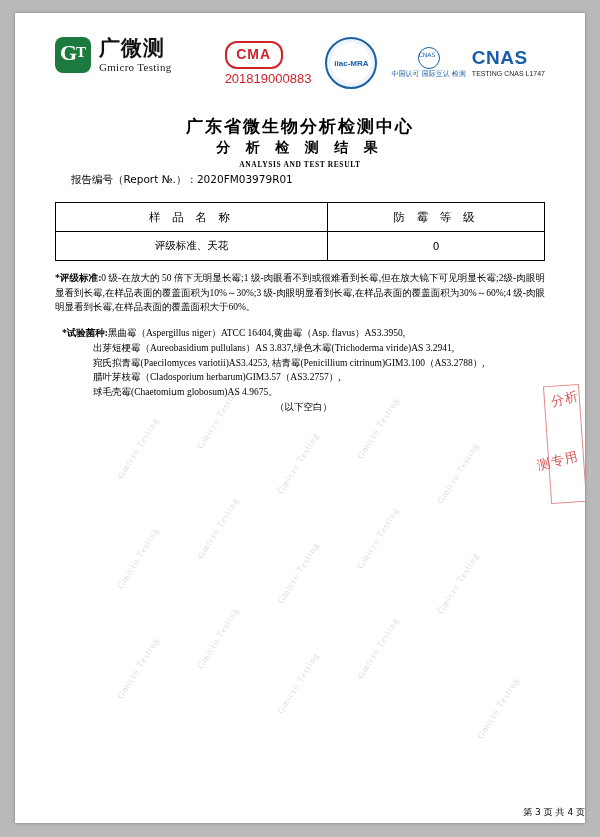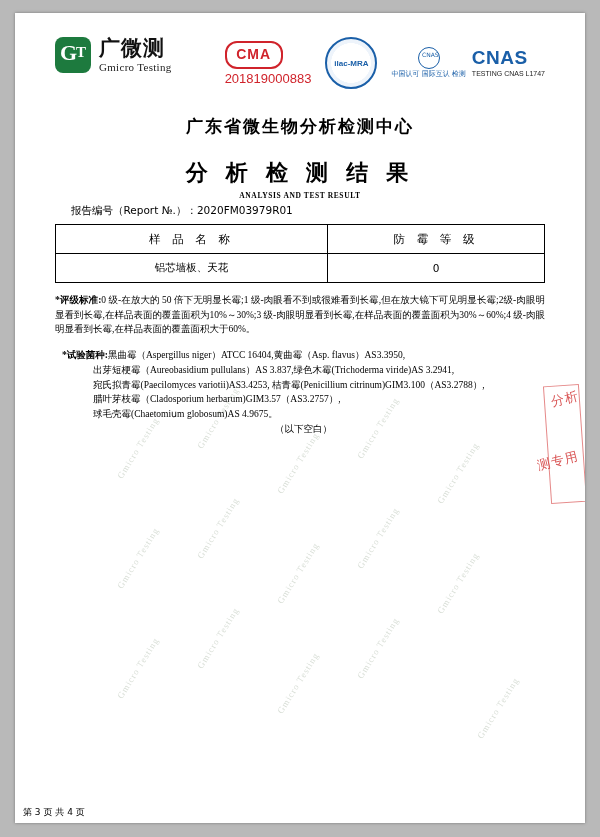--- a/index.html
+++ b/index.html
@@ -134,21 +134,21 @@
   }
   .cnas-box {
     display: flex;
     align-items: center;
     gap: 6px;
   }
   .cnas-cn {
     font-size: 7px;
     color: #1a5fa8;
     line-height: 1.25;
-    text-align: right;
+    text-align: left;
     font-family: "DejaVu Sans", sans-serif;
   }
   .cnas-cn .circle {
     display: block;
     width: 22px;
     height: 22px;
     border: 1.5px solid #1a5fa8;
     border-radius: 50%;
     margin: 0 auto 1px;
     font-size: 6px;
@@ -176,46 +176,46 @@
     color: #000;
   }
   .t-en {
     font-size: 8px;
     font-weight: bold;
     letter-spacing: .6px;
     margin-top: 7px;
     font-family: "Liberation Serif", serif;
   }
   .t-cn2 {
-    font-size: 22px;
+    font-size: 14px;
     font-weight: bold;
     letter-spacing: 6px;
-    margin-top: 20px;
-    font-family: Liberation Sans, sans-serif;
+    margin-top: 1px;
+    font-family: Liberation Serif, serif;
   }
   .t-en2 {
     font-size: 7.5px;
     font-weight: bold;
     letter-spacing: .6px;
     margin-top: 3px;
     font-family: "Liberation Serif", serif;
   }
 
   .report-no {
     margin-top: 4px;
     font-size: 10.5px;
     font-family: "DejaVu Sans", sans-serif;
     padding-left: 16px;
   }
 
   
   table.result {
     width: 100%;
     border-collapse: collapse;
-    margin-top: 6px;
+    margin-top: 15px;
     table-layout: fixed;
   }
   table.result th, table.result td {
     border: 1px solid #000;
     text-align: center;
     font-family: "DejaVu Sans", sans-serif;
   }
   table.result th {
     font-size: 11.5px;
     font-weight: normal;
@@ -277,21 +277,21 @@
     height: 116px;
     border: 1.5px solid #d33b3b;
     opacity: .6;
     transform: rotate(-4deg);
   }
   .footer {
     position: absolute;
     left: 8px;
     right: 0;
     bottom: 4px;
-    text-align: left;
+    text-align: right;
     font-size: 9px;
     font-family: "DejaVu Sans", sans-serif;
   }
 </style>
 </head>
 <body>
 
 <div class="page">
   <div class="wm-layer">
     <div class="wm" style="left:88px; top:430px;">Gmicro Testing</div>
@@ -362,21 +362,21 @@
 
     <table class="result">
       <thead>
         <tr>
           <th class="col-a">样 品 名 称</th>
           <th>防 霉 等 级</th>
         </tr>
       </thead>
       <tbody>
         <tr>
-          <td>铝芯墙板、天花</td>
+          <td>评级标准、天花</td>
           <td>0</td>
         </tr>
       </tbody>
     </table>
 
     <div class="notes">
       <p>
         <span class="lead">*评级标准:</span><span>0 级-在放大的 50 倍下无明显长霉;1 级-肉眼看不到或很难看到长霉,但在放大镜下可见明显长霉;2级-肉眼明显看到长霉,在样品表面的覆盖面积为10%～30%;3 级-肉眼明显看到长霉,在样品表面的覆盖面积为30%～60%;4 级-肉眼明显看到长霉,在样品表面的覆盖面积大于60%。</span>
       </p>
       <div class="block2">

